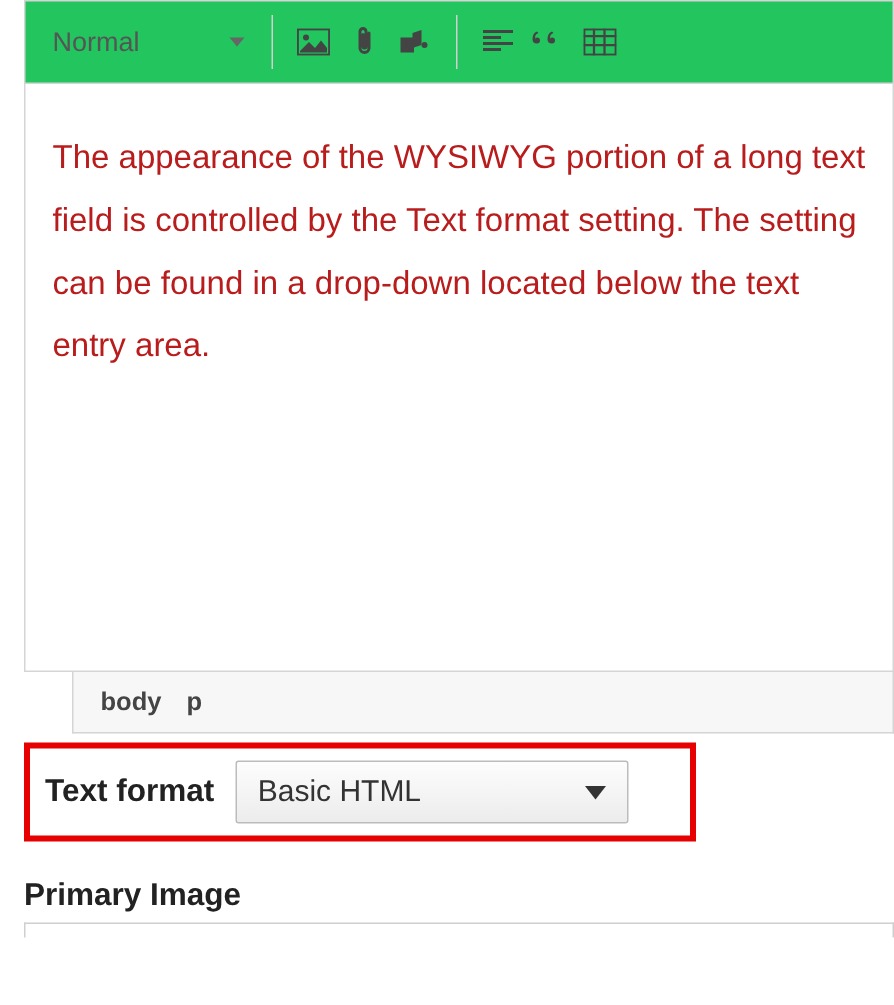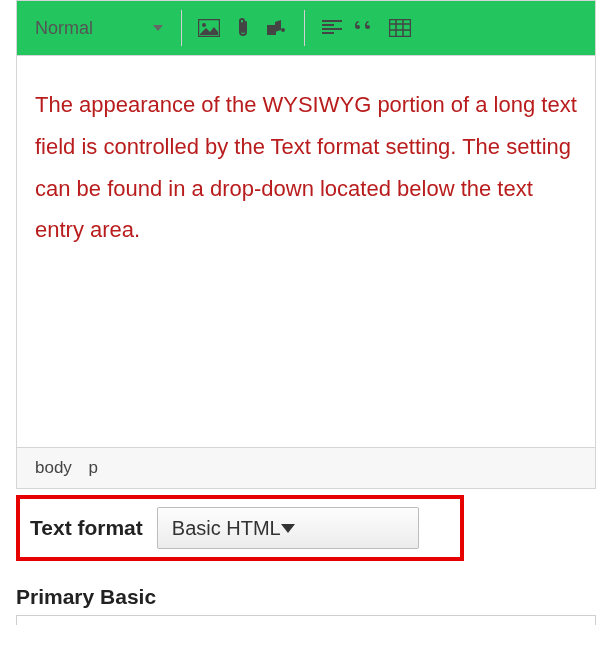--- a/index.html
+++ b/index.html
@@ -68,21 +68,22 @@
       white-space: normal;
     }
     .statusbar {
       border-left: 1px solid #d5d5d5;
       border-right: 1px solid #d5d5d5;
       border-bottom: 1px solid #d5d5d5;
       background: #f7f7f7;
       padding: 10px 18px;
       font-size: 17px;
       color: #444;
-      font-weight: 400;
+      font-weight: 700;
+      margin-left: 32px;
     }
     .statusbar span { margin-right: 12px; }
     .format-row-wrap {
       margin-top: 6px;
       border: 4px solid #e60000;
       padding: 8px 10px;
       display: flex;
       align-items: center;
       gap: 14px;
       width: 448px;
@@ -93,20 +94,21 @@
       color: #222;
     }
     .format-dropdown {
       height: 42px;
       width: 262px;
       border: 1px solid #bcbcbc;
       border-radius: 2px;
       background: linear-gradient(#fdfdfd, #ececec);
       display: flex;
       align-items: center;
+      justify-content: space-between;
       padding: 0 14px;
       font-size: 20px;
       color: #333;
       cursor: pointer;
     }
     .format-dropdown .caret {
       border-top: 9px solid #333;
       border-left: 7px solid transparent;
       border-right: 7px solid transparent;
     }
@@ -192,15 +194,15 @@
   </div>
 
   <div class="format-row-wrap">
     <div class="format-label">Text format</div>
     <div class="format-dropdown">
       <span>Basic HTML</span>
       <span class="caret"></span>
     </div>
   </div>
 
-  <div class="section-label">Primary Basic</div>
+  <div class="section-label">Primary Image</div>
   <div class="image-field"></div>
 </div>
 
 </body></html>

